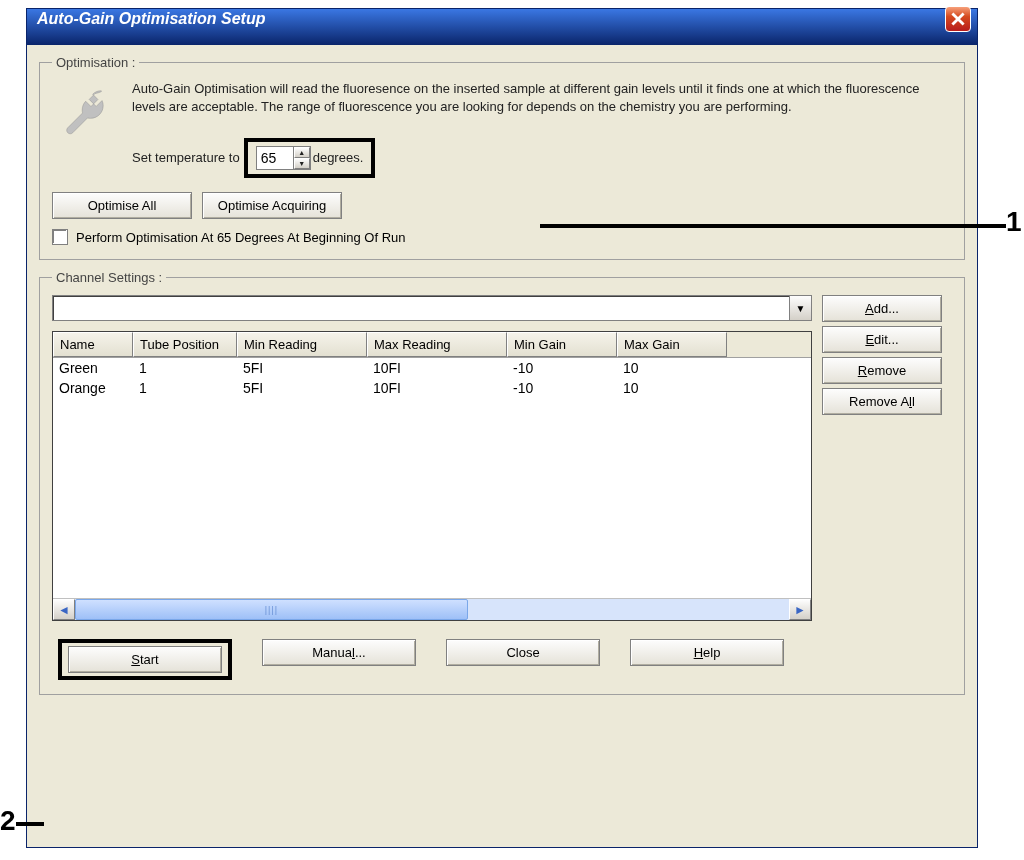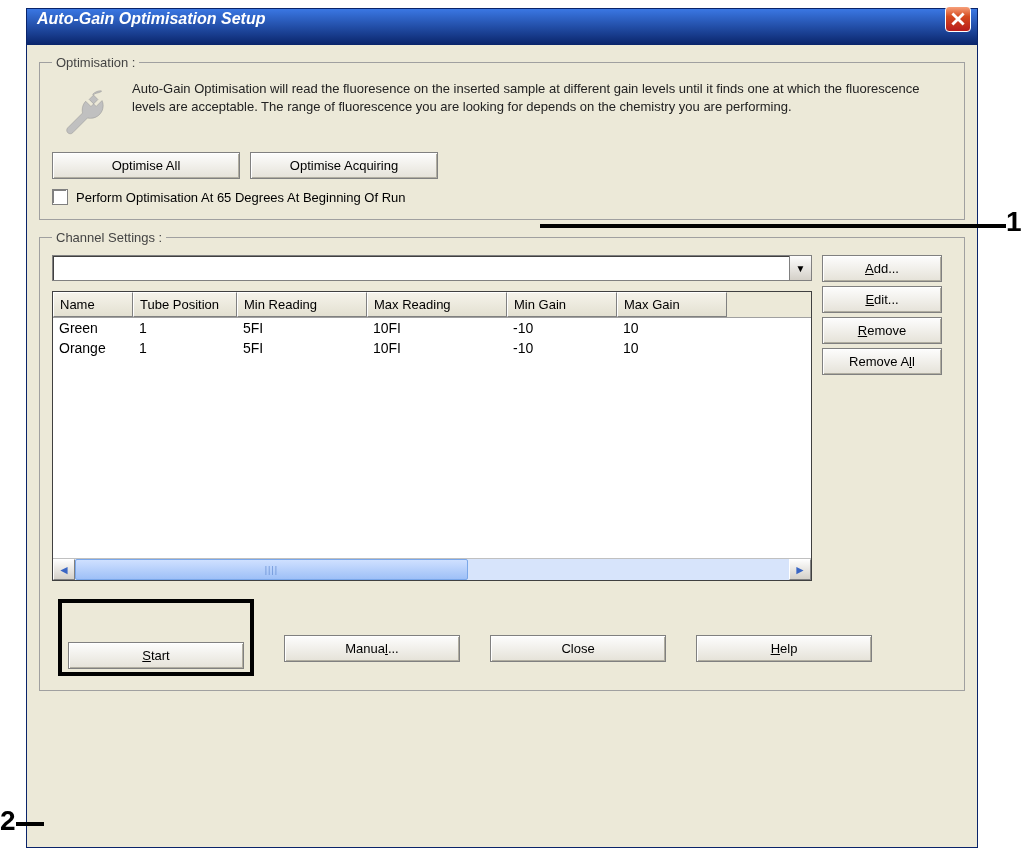--- a/index.html
+++ b/index.html
@@ -131,23 +131,23 @@
   .btn {
     background: linear-gradient(to bottom,#fdfdfd,#e5e2d8);
     border: 1px solid #808080;
     box-shadow: inset 1px 1px 0 #fff, inset -1px -1px 0 #b0ada0;
     padding: 5px 0;
     text-align: center;
     cursor: pointer;
     font-size: 13px;
     color:#000;
   }
-  .btn.w-opt { width: 188px; }
+  .btn.w-opt { width: 140px; }
   .btn.w-side { width: 120px; display:block; margin-bottom:4px;text-align:center;}
-  .btn.w-bottom { width: 176px; margin-top: 36px; }
+  .btn.w-bottom { width: 154px; }
   .btn .ul { text-decoration: underline; }
   .check-row {
     margin-top: 10px;
     display: flex;
     align-items: center;
     gap: 8px;
   }
   .checkbox {
     width: 16px; height:16px;
     background:#fff;
@@ -307,20 +307,33 @@
         <legend>Optimisation :</legend>
 
         <div class="opt-top">
           <div class="wrench">
             <svg viewBox="0 0 64 64">
               <path d="M48 10c-4 0-7 1.5-9.5 4l6 6-8 8-6-6C28 24.5 26.5 28 26.5 32c0 1.2.1 2.3.4 3.4L10 52.3c-1.6 1.6-1.6 4.1 0 5.7 1.6 1.6 4.1 1.6 5.7 0l16.9-16.9c1.1.3 2.2.4 3.4.4 8 0 14.5-6.5 14.5-14.5 0-2.1-.4-4-1.3-5.8l-6.7 6.7-8-8 6.7-6.7C50 11.4 49 10 48 10z"></path>
             </svg>
           </div>
           <div class="opt-desc">
             <div>Auto-Gain Optimisation will read the fluoresence on the inserted sample at different gain levels until it finds one at which the fluorescence levels are acceptable. The range of fluorescence you are looking for depends on the chemistry you are performing.</div>
+            <div class="temp-row">
+              <span>Set temperature to</span>
+              <span class="spinbox-wrap">
+                <span class="spinbox">
+                  <input type="text" value="65" style="">
+                  <span class="spin-btns">
+                    <div>▲</div>
+                    <div>▼</div>
+                  </span>
+                </span>
+                <span>degrees.</span>
+              </span>
+            </div>
           </div>
         </div>
 
         <div class="button-row">
           <div class="btn w-opt">Optimise All</div>
           <div class="btn w-opt">Optimise Acquiring</div>
         </div>
 
         <div class="check-row">
           <div class="checkbox"></div>

